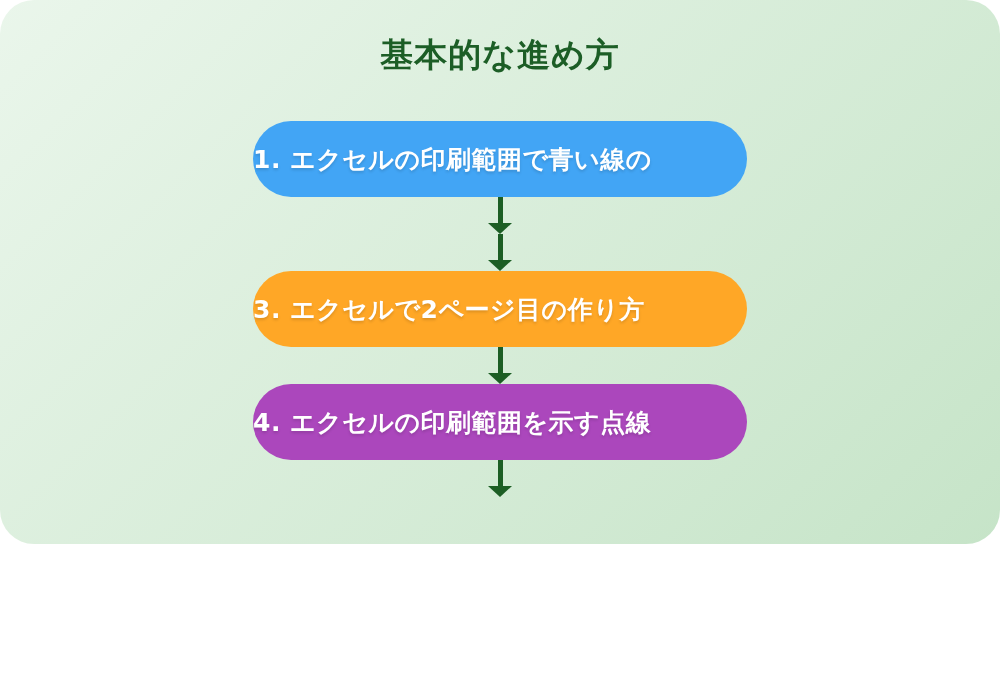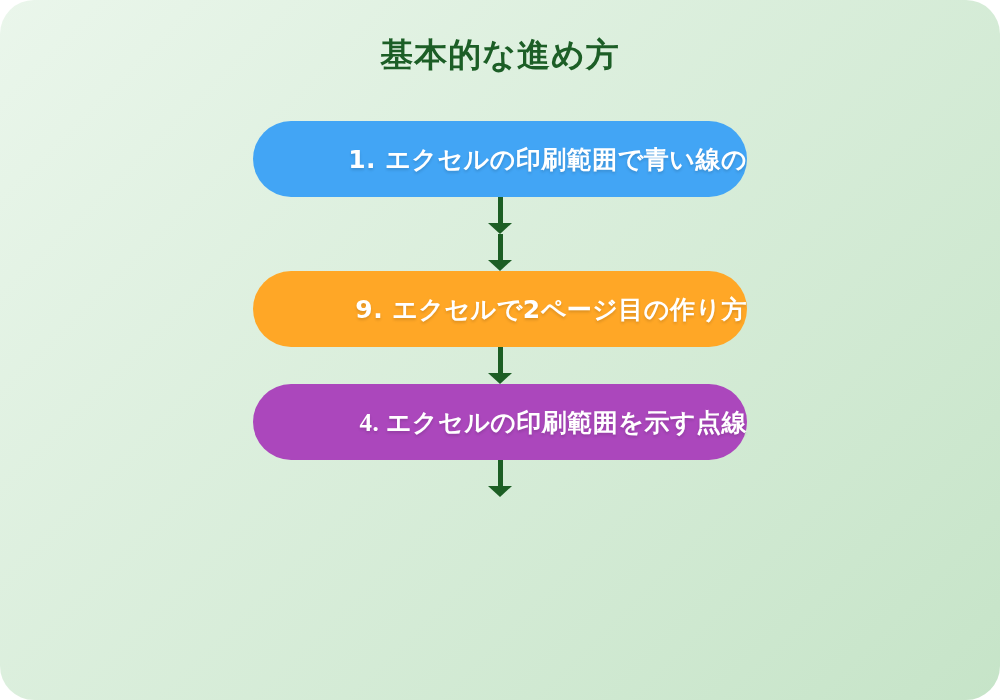--- a/index.html
+++ b/index.html
@@ -12,21 +12,21 @@
   * { margin: 0; padding: 0; box-sizing: border-box; }
   body {
     background: #ffffff;
     font-family: "DejaVu Sans", "Liberation Sans", sans-serif;
     width: 1000px;
     height: 700px;
   }
   .canvas {
     position: relative;
     width: 1000px;
-    height: 700px;
+    height: 544px;
     border-radius: 34px;
     background: linear-gradient(135deg, var(--bg-from) 0%, var(--bg-to) 100%);
     overflow: hidden;
   }
   .title {
     position: absolute;
     top: 33px;
     left: 0;
     width: 100%;
     text-align: center;
@@ -43,21 +43,21 @@
     display: flex;
     flex-direction: column;
     align-items: center;
   }
   .pill {
     width: 494px;
     height: 76px;
     border-radius: 38px;
     display: flex;
     align-items: center;
-    justify-content: flex-end;
+    justify-content: flex-start;
     color: var(--step-text);
     font-size: 25px;
     font-weight: bold;
     letter-spacing: 0.5px;
     text-shadow: 0 2px 3px rgba(0,0,0,0.14);
     cursor: pointer;
   }
   .arrow {
     height: 37px;
     display: flex;
@@ -94,29 +94,29 @@
       <div class="head"></div>
     </div>
 
 
     <div class="arrow">
       <div class="shaft"></div>
       <div class="head"></div>
     </div>
 
     <div class="pill" style="background: rgb(255, 167, 38);">
-      <span>9. エクセルで2ページ目の作り方</span>
+      <span>3. エクセルで2ページ目の作り方</span>
     </div>
 
     <div class="arrow">
       <div class="shaft"></div>
       <div class="head"></div>
     </div>
 
-    <div class="pill" style="background: rgb(171, 71, 188); font-family: Liberation Serif, serif;">
+    <div class="pill" style="background: rgb(171, 71, 188);">
       <span>4. エクセルの印刷範囲を示す点線</span>
     </div>
 
     <div class="arrow">
       <div class="shaft"></div>
       <div class="head"></div>
     </div>
 
 
   </div>

